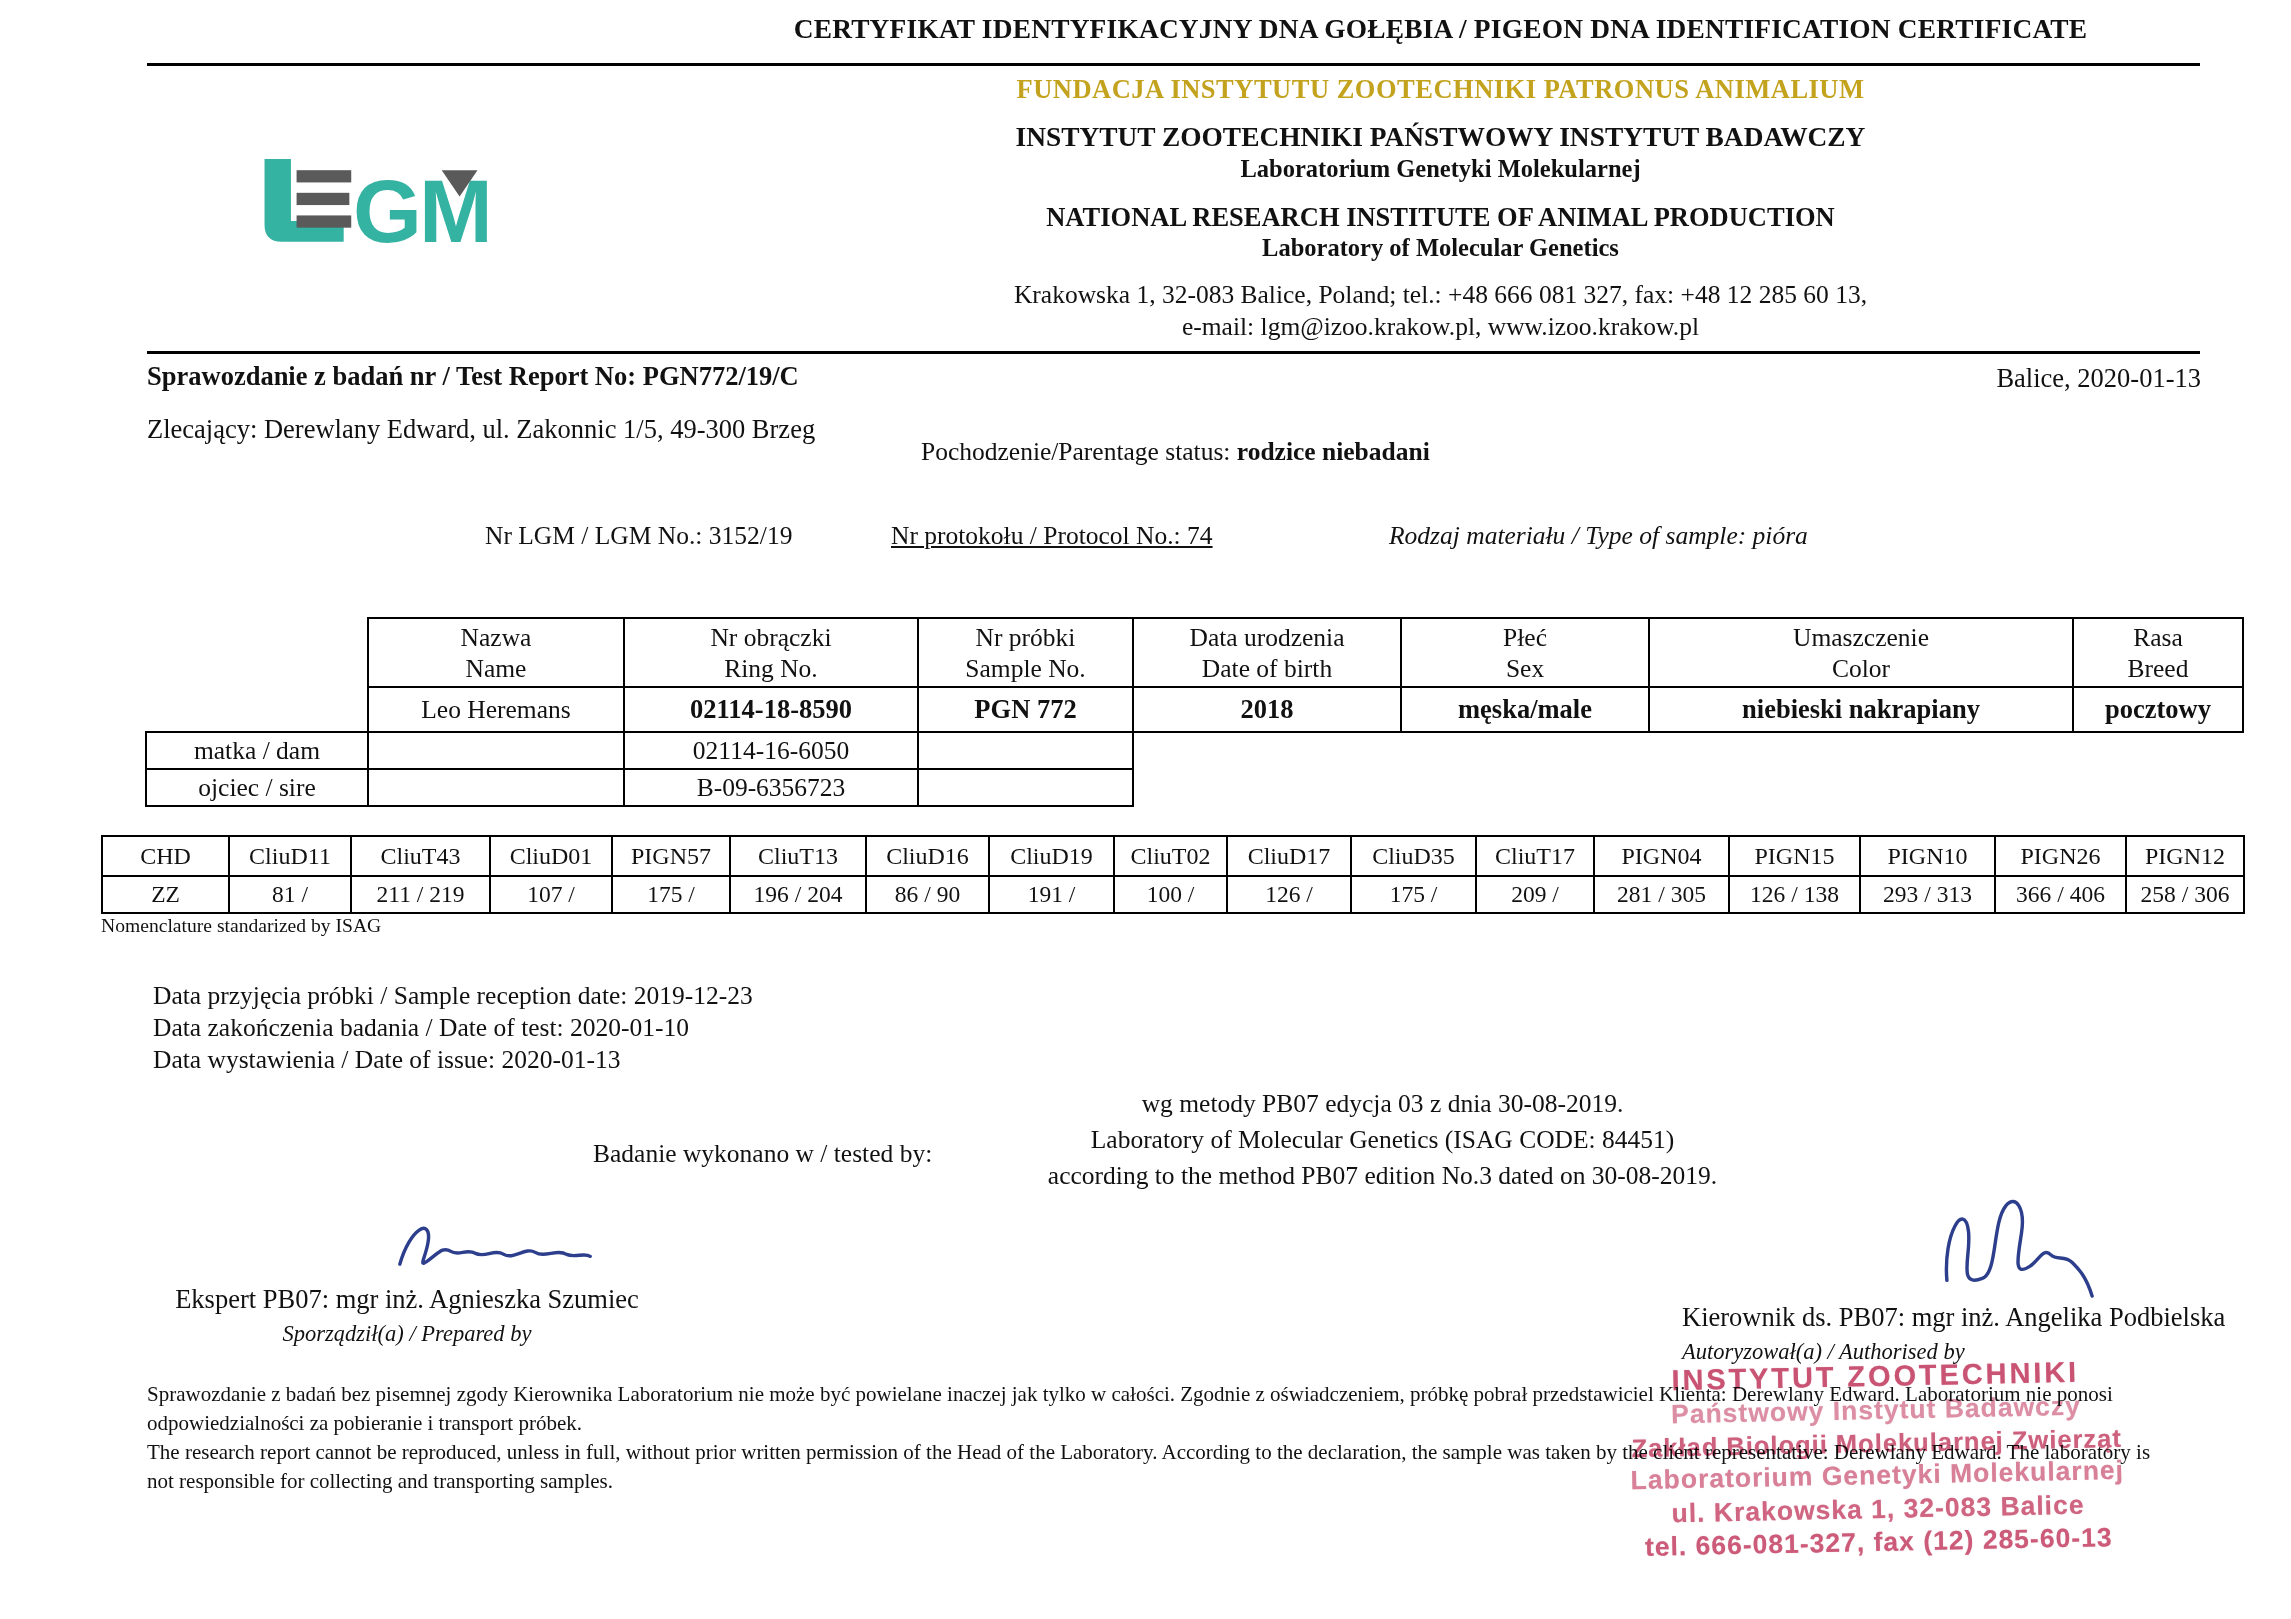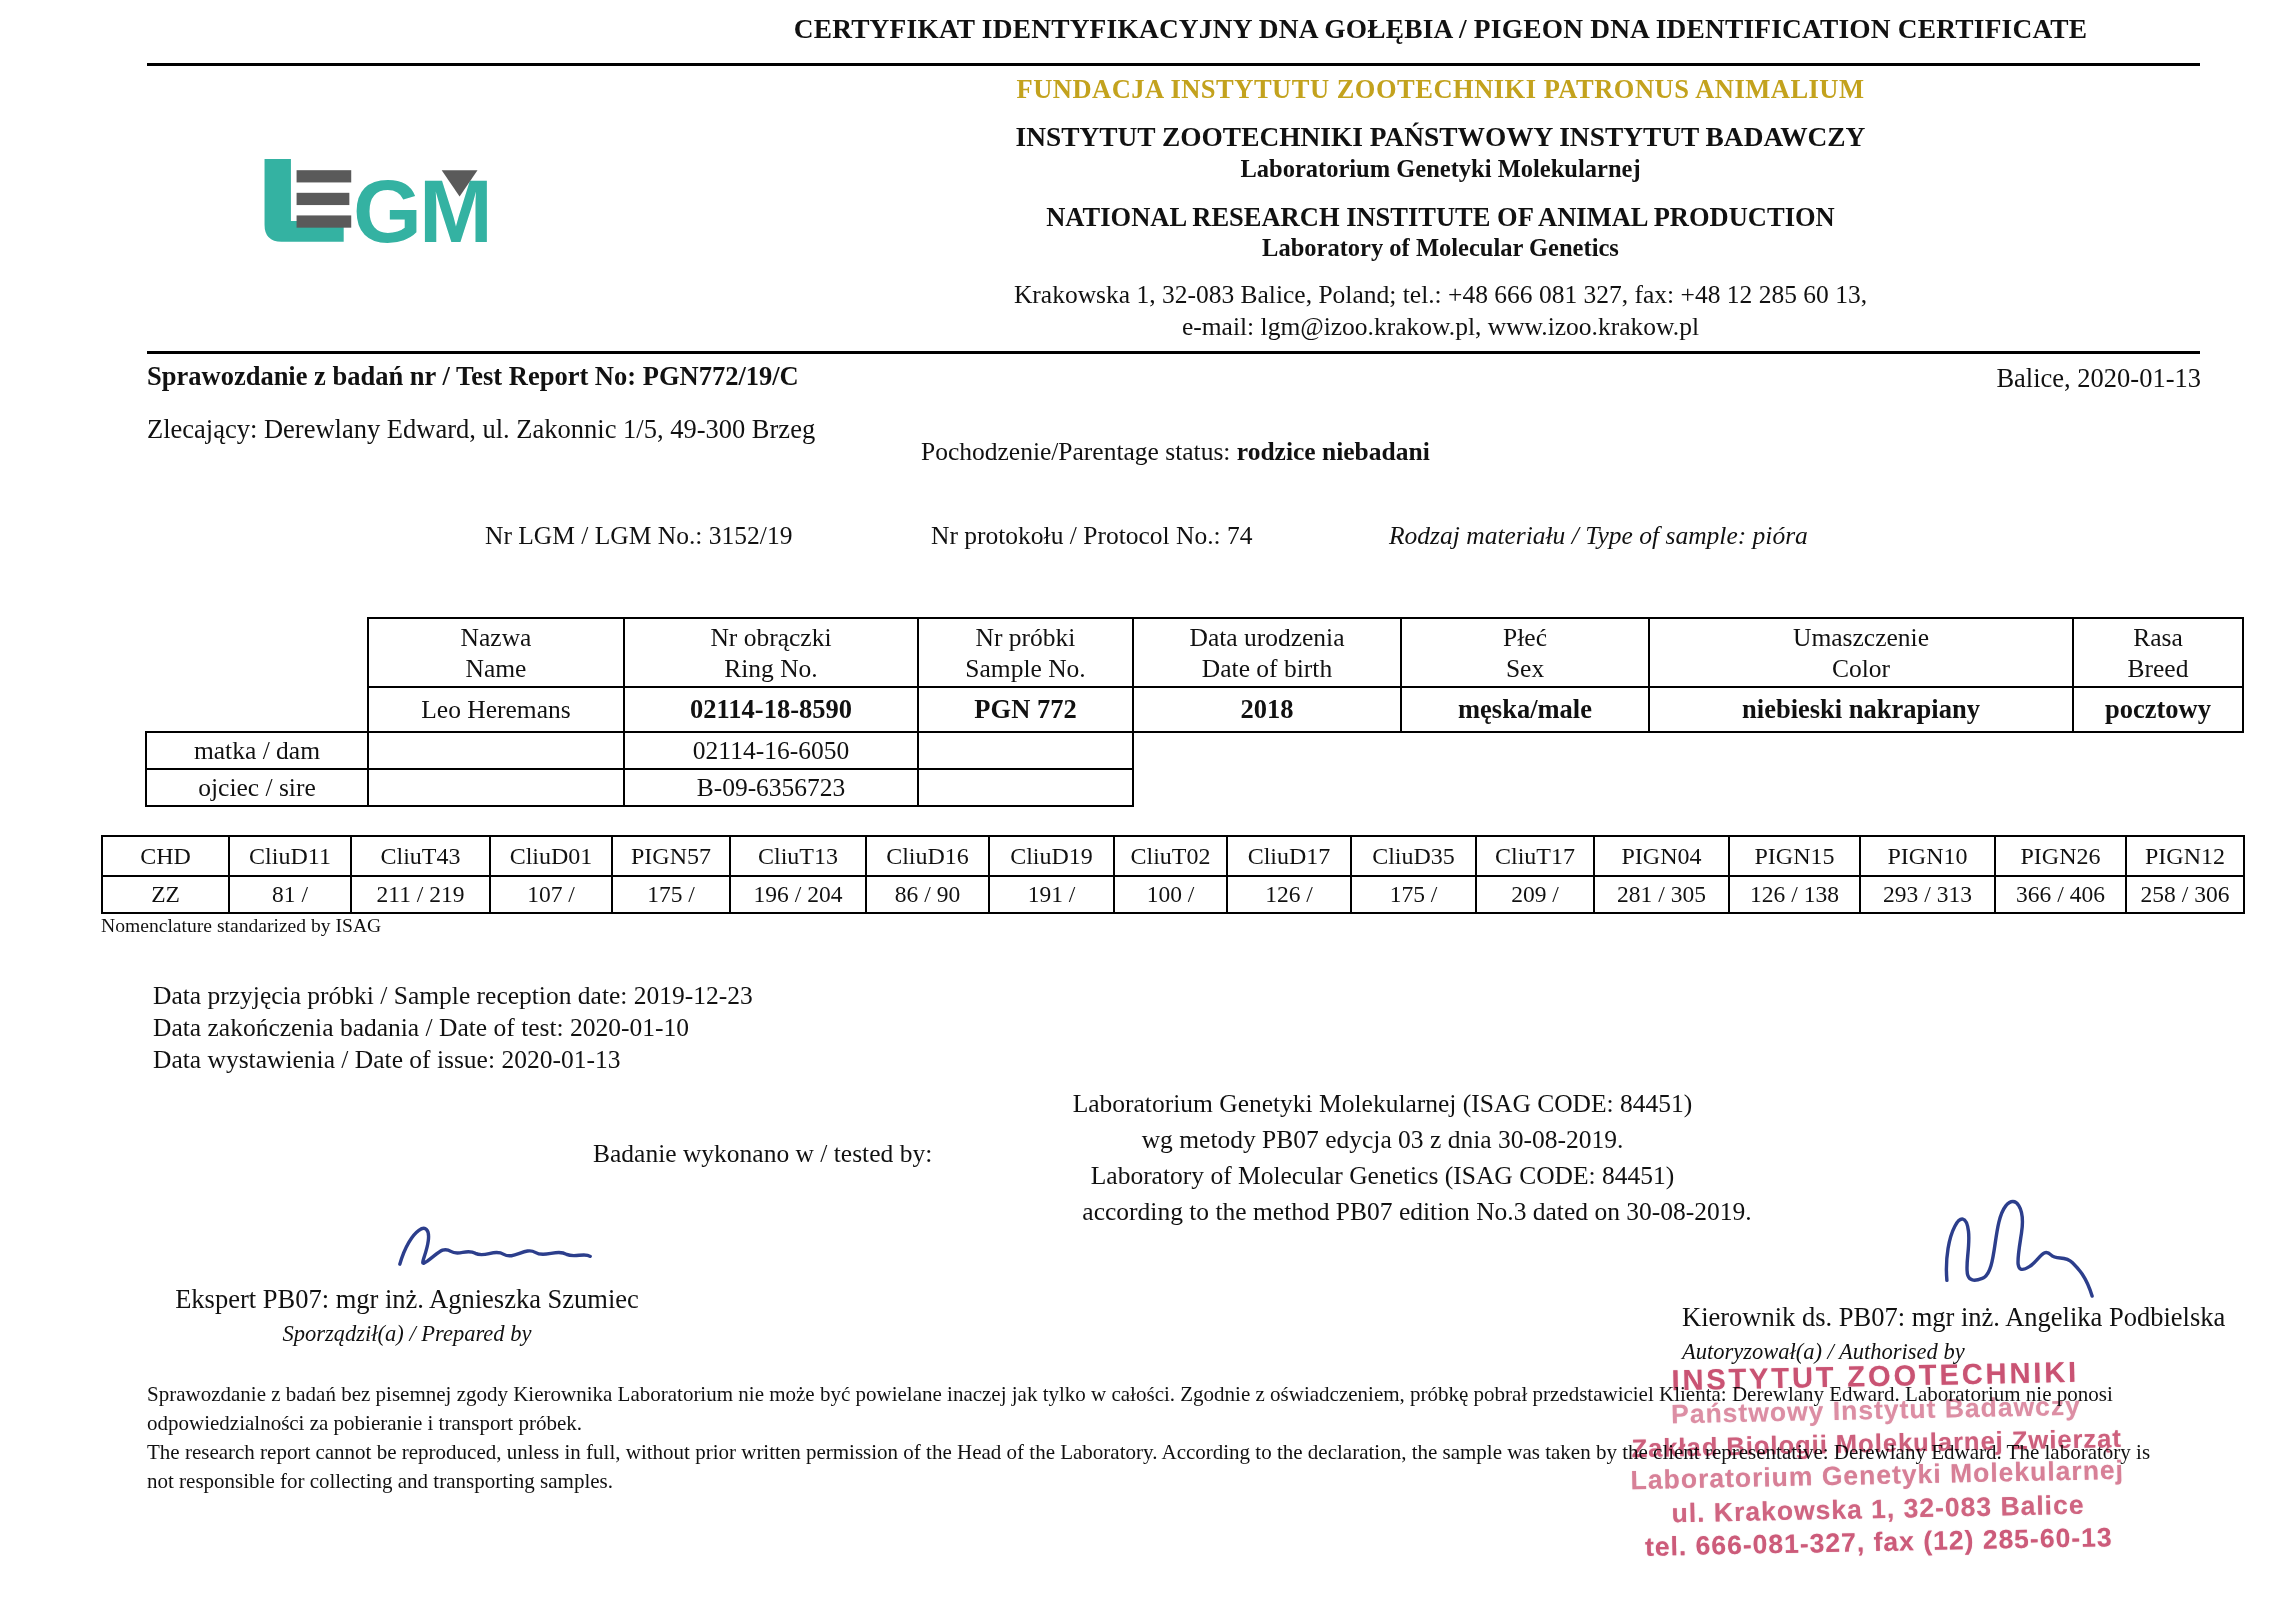--- a/index.html
+++ b/index.html
@@ -17,21 +17,21 @@
   .inst-en{top:202px;font-size:26.5px;font-weight:bold;}
   .lab-en{top:234px;font-size:24.5px;font-weight:bold;}
   .addr1{top:280px;font-size:25.5px;}
   .addr2{top:312px;font-size:25.5px;}
   .report-no{left:147px;top:361px;font-size:26.5px;font-weight:bold;}
   .place-date{right:91px;top:363px;font-size:26.5px;margin-left:40px;}
   .client{left:147px;top:414px;font-size:26.5px;}
   .parentage{left:921px;top:437px;font-size:25.5px;white-space:nowrap;}
   .parentage b{font-weight:bold;}
   .meta-row span{position:absolute;top:521px;font-size:25.5px;white-space:nowrap;}
-  .meta-lgm{left:485px;} .meta-protocol{left:931px;} .meta-sample{left:1389px;font-style:italic;}
+  .meta-lgm{left:485px;} .meta-protocol{left:891px;text-decoration:underline;} .meta-sample{left:1389px;font-style:italic;}
 
   table{border-collapse:collapse;table-layout:fixed;}
   td,th{padding:0;font-weight:normal;overflow:hidden;}
 
   .pigeon-table{left:145px;top:617px;width:2097px;}
   .pigeon-table th,.pigeon-table td{
     border:2px solid #000;text-align:center;vertical-align:middle;font-size:25.5px;line-height:31px;
   }
   .pigeon-table .ghost{border:none;background:transparent;}
   .pigeon-table tr.hdr th{height:67px;border-top-width:2.9px;}
@@ -256,21 +256,20 @@
   <div class="abs isag-note">Nomenclature standarized by ISAG</div>
 
   <div class="abs dates">
     <div>Data przyjęcia próbki / Sample reception date: 2019-12-23</div>
     <div>Data zakończenia badania / Date of test: 2020-01-10</div>
     <div>Data wystawienia / Date of issue: 2020-01-13</div>
   </div>
 
   <div class="abs tested-label">Badanie wykonano w / tested by:</div>
   <div class="abs tested-block">
-    <div>Laboratorium Genetyki Molekularnej (ISAG CODE: 84451)</div>
     <div>wg metody PB07 edycja 03 z dnia 30-08-2019.</div>
     <div>Laboratory of Molecular Genetics (ISAG CODE: 84451)</div>
     <div>according to the method PB07 edition No.3 dated on 30-08-2019.</div>
   </div>
 
   <svg class="sig-svg" style="left:392px;top:1215px;" width="206" height="63" viewBox="0 0 210 64">
     <path d="M8,50 C18,14 40,2 37,26 C35,42 26,54 36,47 C48,38 52,32 60,37 C68,42 76,34 85,39 C95,44 104,34 114,40 C124,46 136,32 146,38 C156,44 168,34 178,40 C186,44 196,38 202,42" fill="none" stroke="#2c3e8c" stroke-width="3.5" stroke-linecap="round"></path>
   </svg>
   <div class="abs sig-left">
     <div class="sig-name">Ekspert PB07: mgr inż. Agnieszka Szumiec</div>

